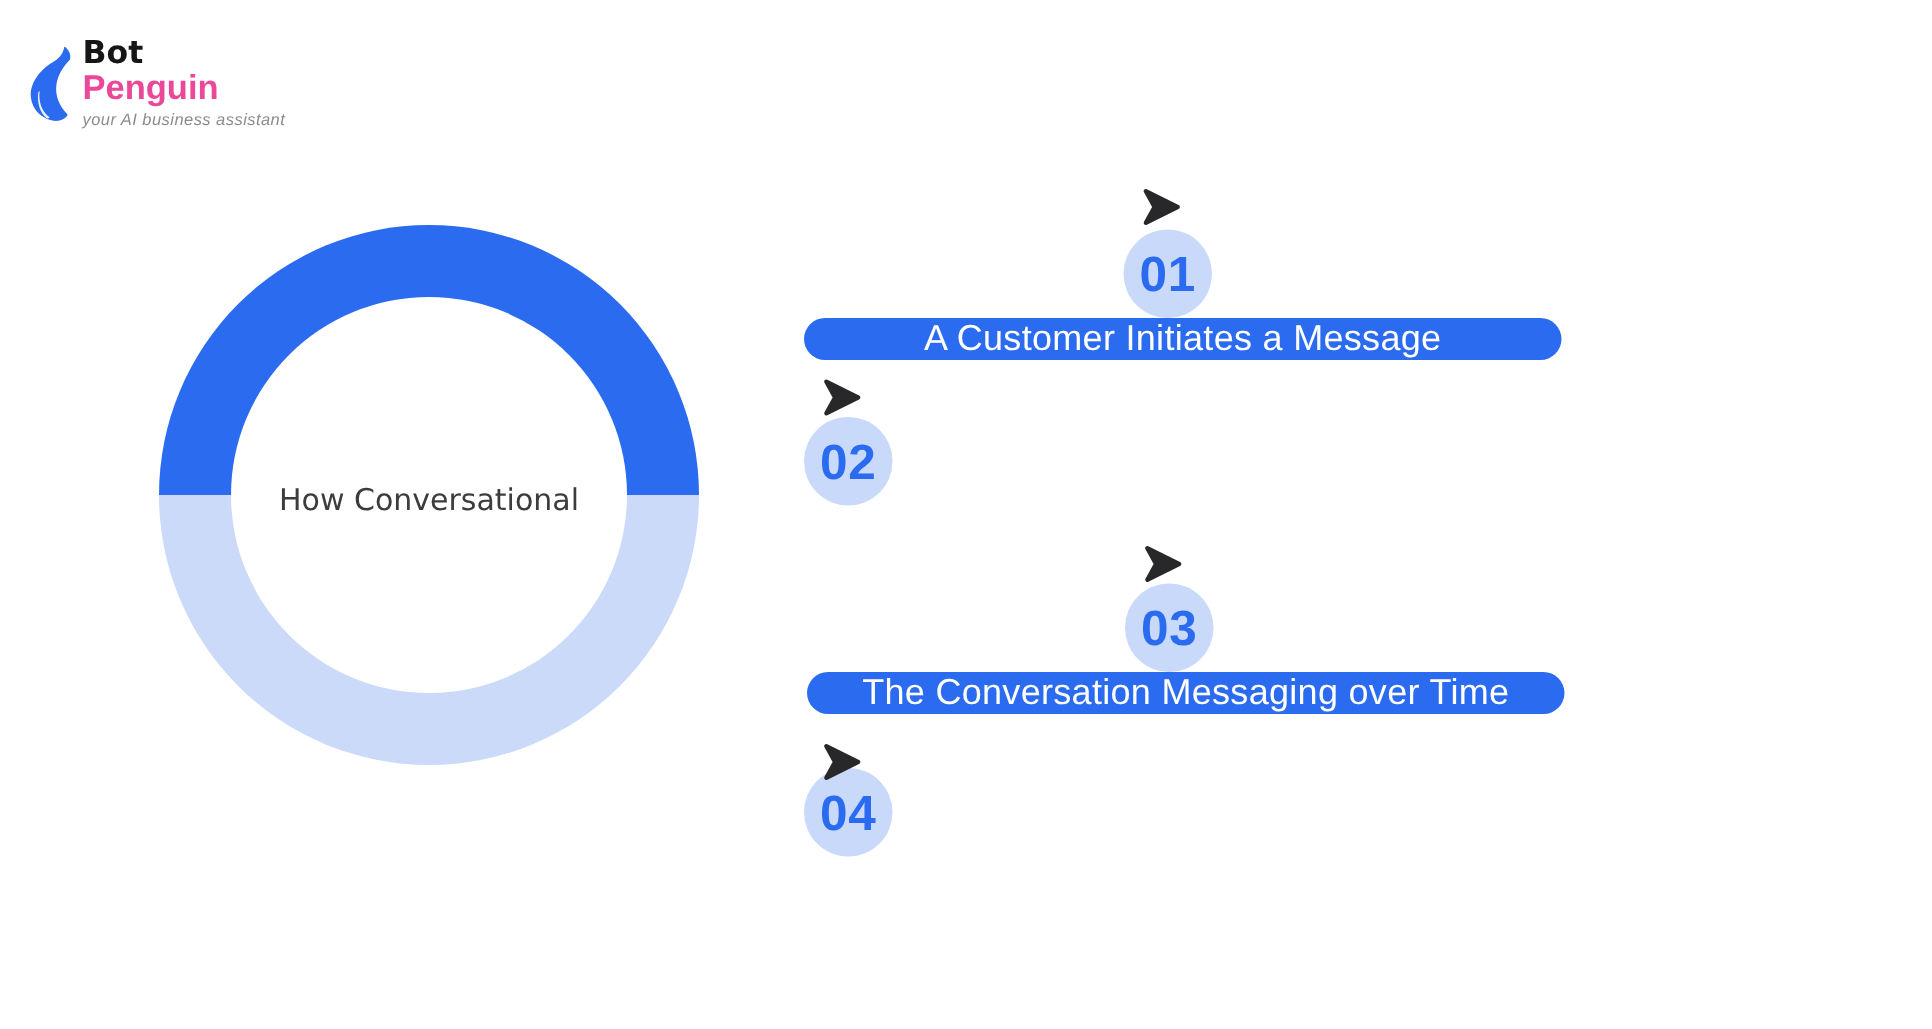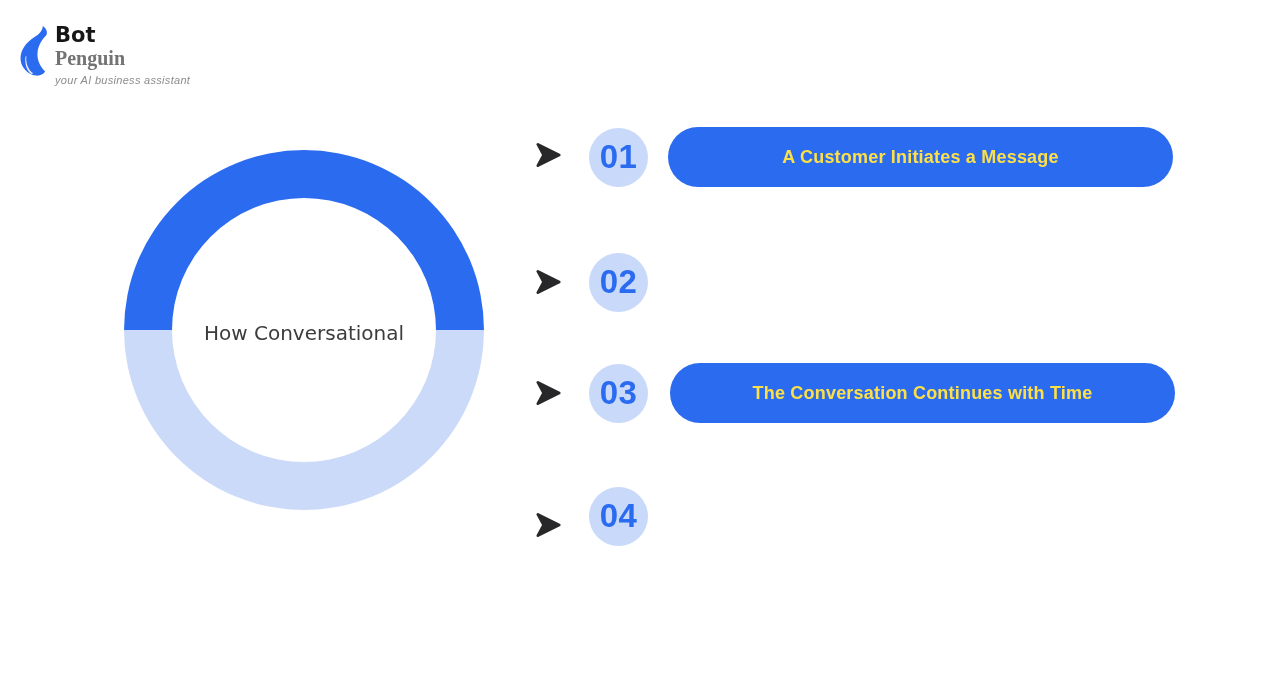--- a/index.html
+++ b/index.html
@@ -2,64 +2,64 @@
 <html><head>
 <meta charset="utf-8">
 <style>
   html,body{margin:0;padding:0;background:#ffffff;}
   .canvas{
     position:relative;width:1288px;height:686px;background:#ffffff;
     overflow:hidden;font-family:"Liberation Sans",sans-serif;
   }
 
   
-  .logo{position:absolute;left:16px;top:24px;display:flex;align-items:flex-start;}
+  .logo{position:absolute;left:16px;top:24px;display:flex;align-items:center;}
   .penguin{display:block;width:36px;height:50px;margin-top:2px;}
   .penguin svg{display:block;width:100%;height:100%;}
   .logo-text{margin-left:3px;}
   .brand-top{font-family:"DejaVu Sans",sans-serif;font-weight:bold;font-size:21px;line-height:22px;color:#161616;}
-  .brand-bottom{font-family:Liberation Serif, serif;font-weight:bold;font-size:20px;line-height:25px;color:#737373;}
+  .brand-bottom{font-family:Liberation Sans, sans-serif;font-weight:bold;font-size:23px;line-height:25px;color:#ec4899;}
   .tagline{font-size:11px;font-style:italic;color:#8c8c8c;margin-top:3px;letter-spacing:.3px;}
 
   
   .donut{
-    position:absolute;left:124px;top:150px;width:360px;height:360px;border-radius:50%;
+    position:absolute;left:106px;top:150px;width:360px;height:360px;border-radius:50%;
     background:linear-gradient(to bottom,#2B6BF0 0%,#2B6BF0 50%,#CBDAF9 50%,#CBDAF9 100%);
     display:flex;align-items:center;justify-content:center;
   }
   .donut-hole{
     width:264px;height:264px;border-radius:50%;background:#ffffff;
     display:flex;align-items:center;justify-content:center;
   }
   .donut-title{
     text-align:center;font-family:"DejaVu Sans",sans-serif;
     font-size:20px;line-height:27px;color:#3c3c3c;margin-top:6px;
   }
   .donut-title .line{display:block;}
 
   
-  .row{position:absolute;left:536px;height:60px;display:flex;align-items:center;}
+  .row{position:absolute;left:536px;height:60px;display:flex;align-items:center;flex-direction:column;}
   .row-1{top:127px}.row-2{top:252px}.row-3{top:363px}.row-4{top:486px}
 
   .arrow{width:25px;height:26px;margin-right:28px;flex:none;}
   .arrow svg{display:block;width:100%;height:100%;}
   .row-1 .arrow{transform:translateY(-2px);}
   .row-4 .arrow{transform:translateY(9px);}
 
   .badge{
     width:59px;height:59px;border-radius:50%;background:#C8D9FA;flex:none;
     display:flex;align-items:center;justify-content:center;margin-right:20px;
   }
   .badge span{font-weight:bold;font-size:33px;color:#2B6BF0;letter-spacing:.5px;}
 
   .pill{
     width:505px;height:60px;border-radius:30px;background:#2B6BF0;
     display:flex;align-items:center;justify-content:center;
   }
-  .pill span{color:#fde047;font-weight:bold;font-size:18px;letter-spacing:.2px;}
+  .pill span{color:#ffffff;font-weight:normal;font-size:24px;letter-spacing:.2px;}
   .row-2 .pill{margin-left:3px;}
   .row-3 .pill{margin-left:2px;}
   .row-4 .pill{margin-left:8px;}
 </style>
 </head>
 <body>
 
 <div class="canvas">
 
   <div class="logo">
@@ -115,21 +115,21 @@
   <div class="row row-3">
     <span class="arrow">
       <svg viewBox="0 0 26 26">
           <path d="M2 2 L24 13 L2 24 L8 13 Z" fill="#28282A" stroke="#28282A" stroke-width="3" stroke-linejoin="round"></path>
         </svg>
     </span>
     <div class="badge">
       <span>03</span>
     </div>
     <div class="pill">
-      <span>The Conversation Continues with Time</span>
+      <span>The Conversation Messaging over Time</span>
     </div>
   </div>
 
   <div class="row row-4">
     <span class="arrow">
       <svg viewBox="0 0 26 26">
           <path d="M2 2 L24 13 L2 24 L8 13 Z" fill="#28282A" stroke="#28282A" stroke-width="3" stroke-linejoin="round"></path>
         </svg>
     </span>
     <div class="badge">

